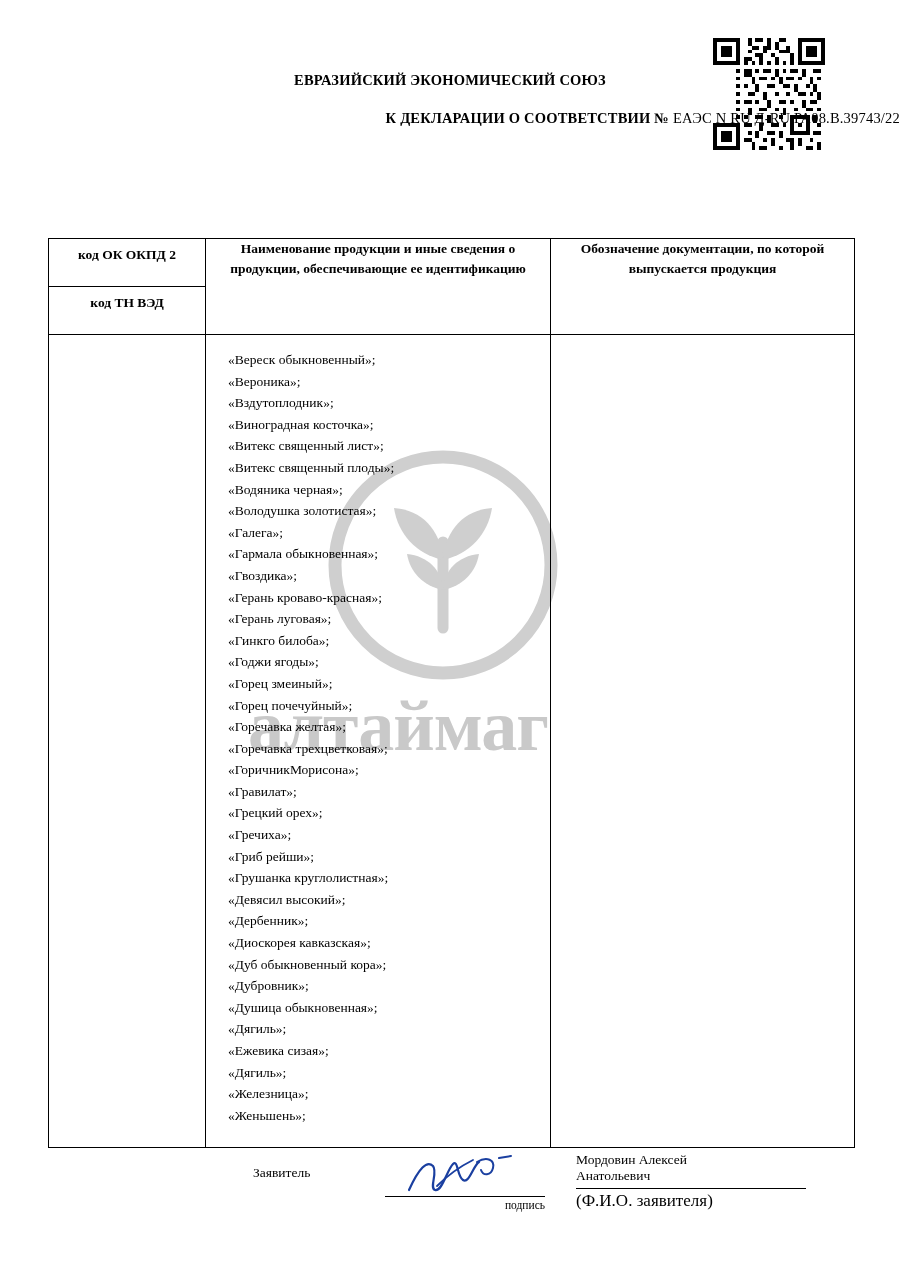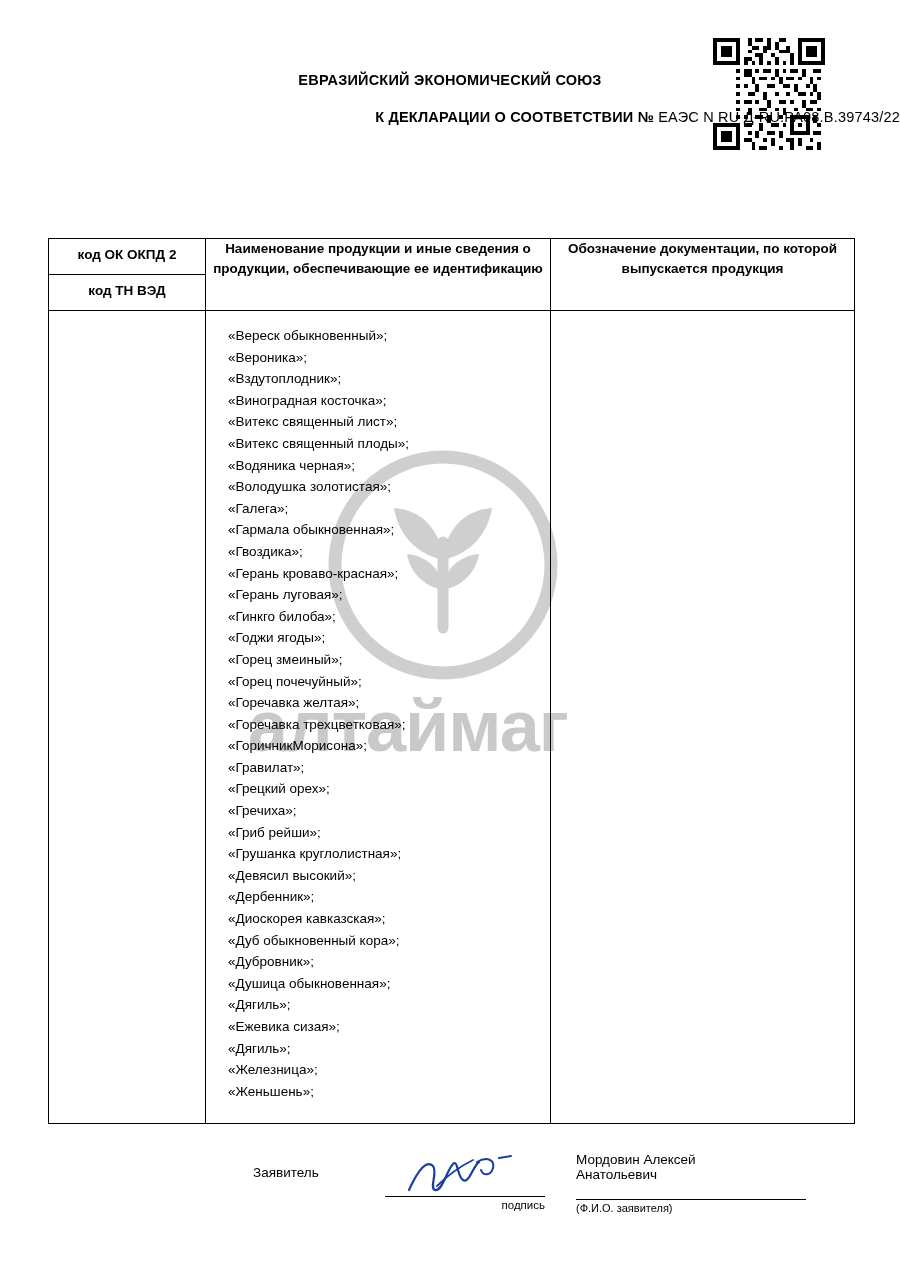--- a/index.html
+++ b/index.html
@@ -14,20 +14,21 @@
     font-family: "Liberation Sans", sans-serif;
     color: #000000;
     overflow: hidden;
   }
 
   .page {
     position: absolute;
     inset: 0;
     width: 900px;
     height: 1273px;
+    font-family: Liberation Serif, serif;
   }
 
   
   .qr {
     position: absolute;
     top: 38px;
     left: 713px;
     width: 112px;
     height: 112px;
     background: #fff;
@@ -120,21 +121,21 @@
     line-height: 1.45;
     padding: 8px 6px 9px 6px;
   }
   .hdr-col1 {
     padding: 0;
   }
   .hdr-col1 .sub {
     text-align: center;
     font-weight: bold;
     font-size: 13.5px;
-    padding: 8px 6px 12px 6px;
+    padding: 8px 6px 23px 6px;
   }
   .hdr-col1 .sub.top {
     border-bottom: 1.4px solid #000;
   }
 
   .body-cell {
     height: 812px;
     position: relative;
   }
   .prod-list {
@@ -187,25 +188,25 @@
     position: absolute;
     left: 576px;
     top: 0;
     width: 230px;
     text-align: left;
   }
   .name-l1 { font-size: 13.5px; }
   .name-l2 {
     font-size: 13.5px;
     border-bottom: 1.2px solid #000;
-    padding-bottom: 17px;
+    padding-bottom: 4px;
     display: block;
   }
   .name-caption {
-    font-size: 11px;
+    font-size: 17px;
     padding-top: 2px;
   }
 </style>
 </head>
 <body>
 
 <div class="page">
 
   <div class="qr">
     <svg width="112" height="112" viewBox="0 0 29 29" shape-rendering="crispEdges" aria-hidden="true">

